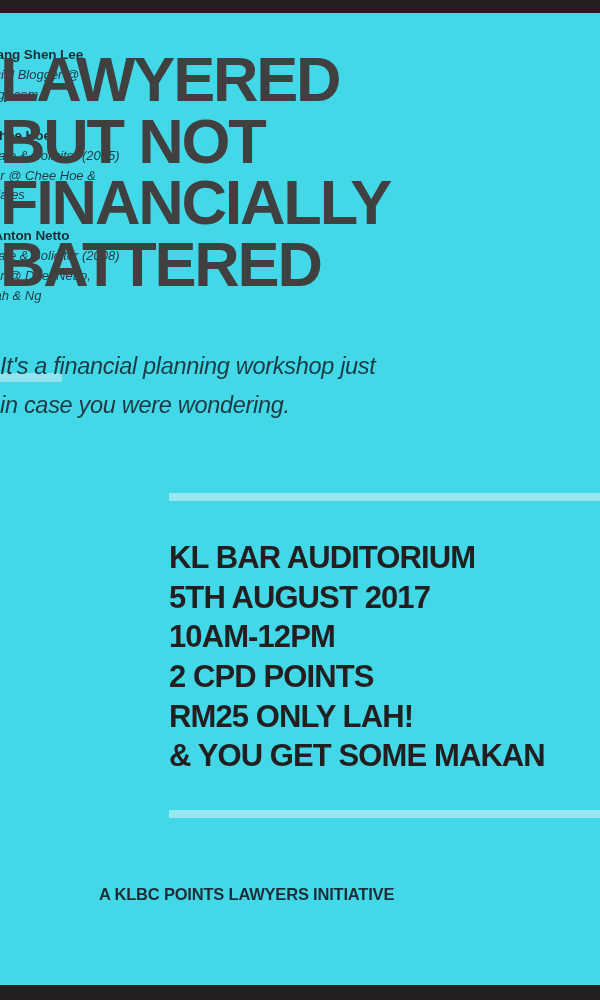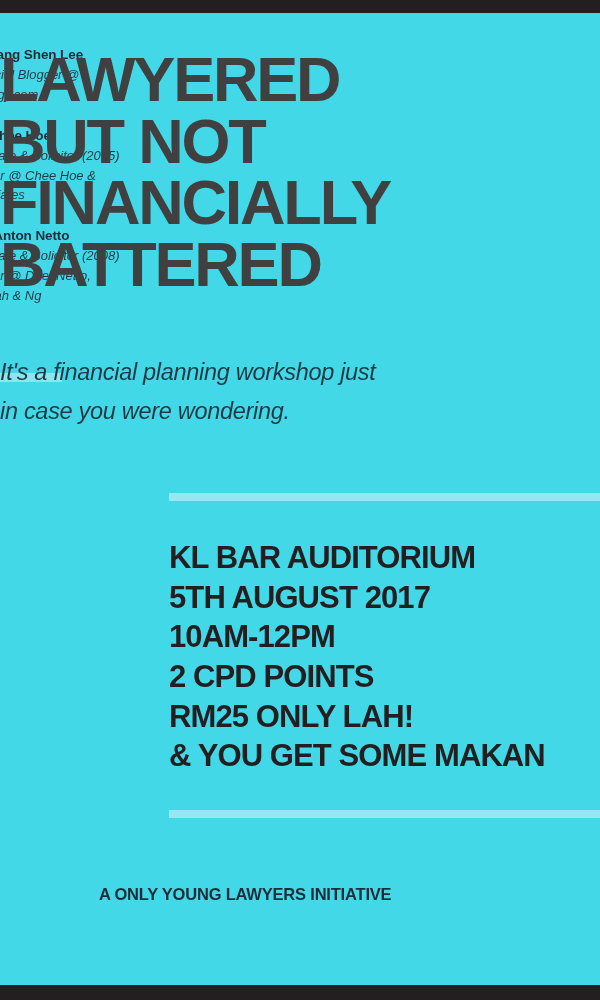--- a/index.html
+++ b/index.html
@@ -73,21 +73,20 @@
     position: absolute;
     left: 0;
     top: 347px;
     width: 460px;
     font-size: 23.5px;
     font-style: italic;
     color: #1d3a44;
     line-height: 1.65;
     letter-spacing: -0.3px;
     white-space: pre-line;
-    margin-top: 6px;
   }
   .rule-light {
     position: absolute;
     left: 169px;
     width: 431px;
     height: 8px;
     background: #96e7f1;
   }
   #rule-upper { top: 493px; }
   #rule-lower { top: 810px; }
@@ -157,17 +156,17 @@
 
   <div id="details">KL BAR AUDITORIUM
 5TH AUGUST 2017
 10AM-12PM
 2 CPD POINTS
 RM25 ONLY LAH!
 &amp; YOU GET SOME MAKAN</div>
 
   <div id="rule-lower" class="rule-light"></div>
 
-  <div id="footer">A ONLY YOUNG LAWYERS INITIATIVE</div>
+  <div id="footer">A KLBC POINTS LAWYERS INITIATIVE</div>
 
   <div id="bar-bottom" class="bar-black"></div>
 
 </div>
 
 </body></html>

